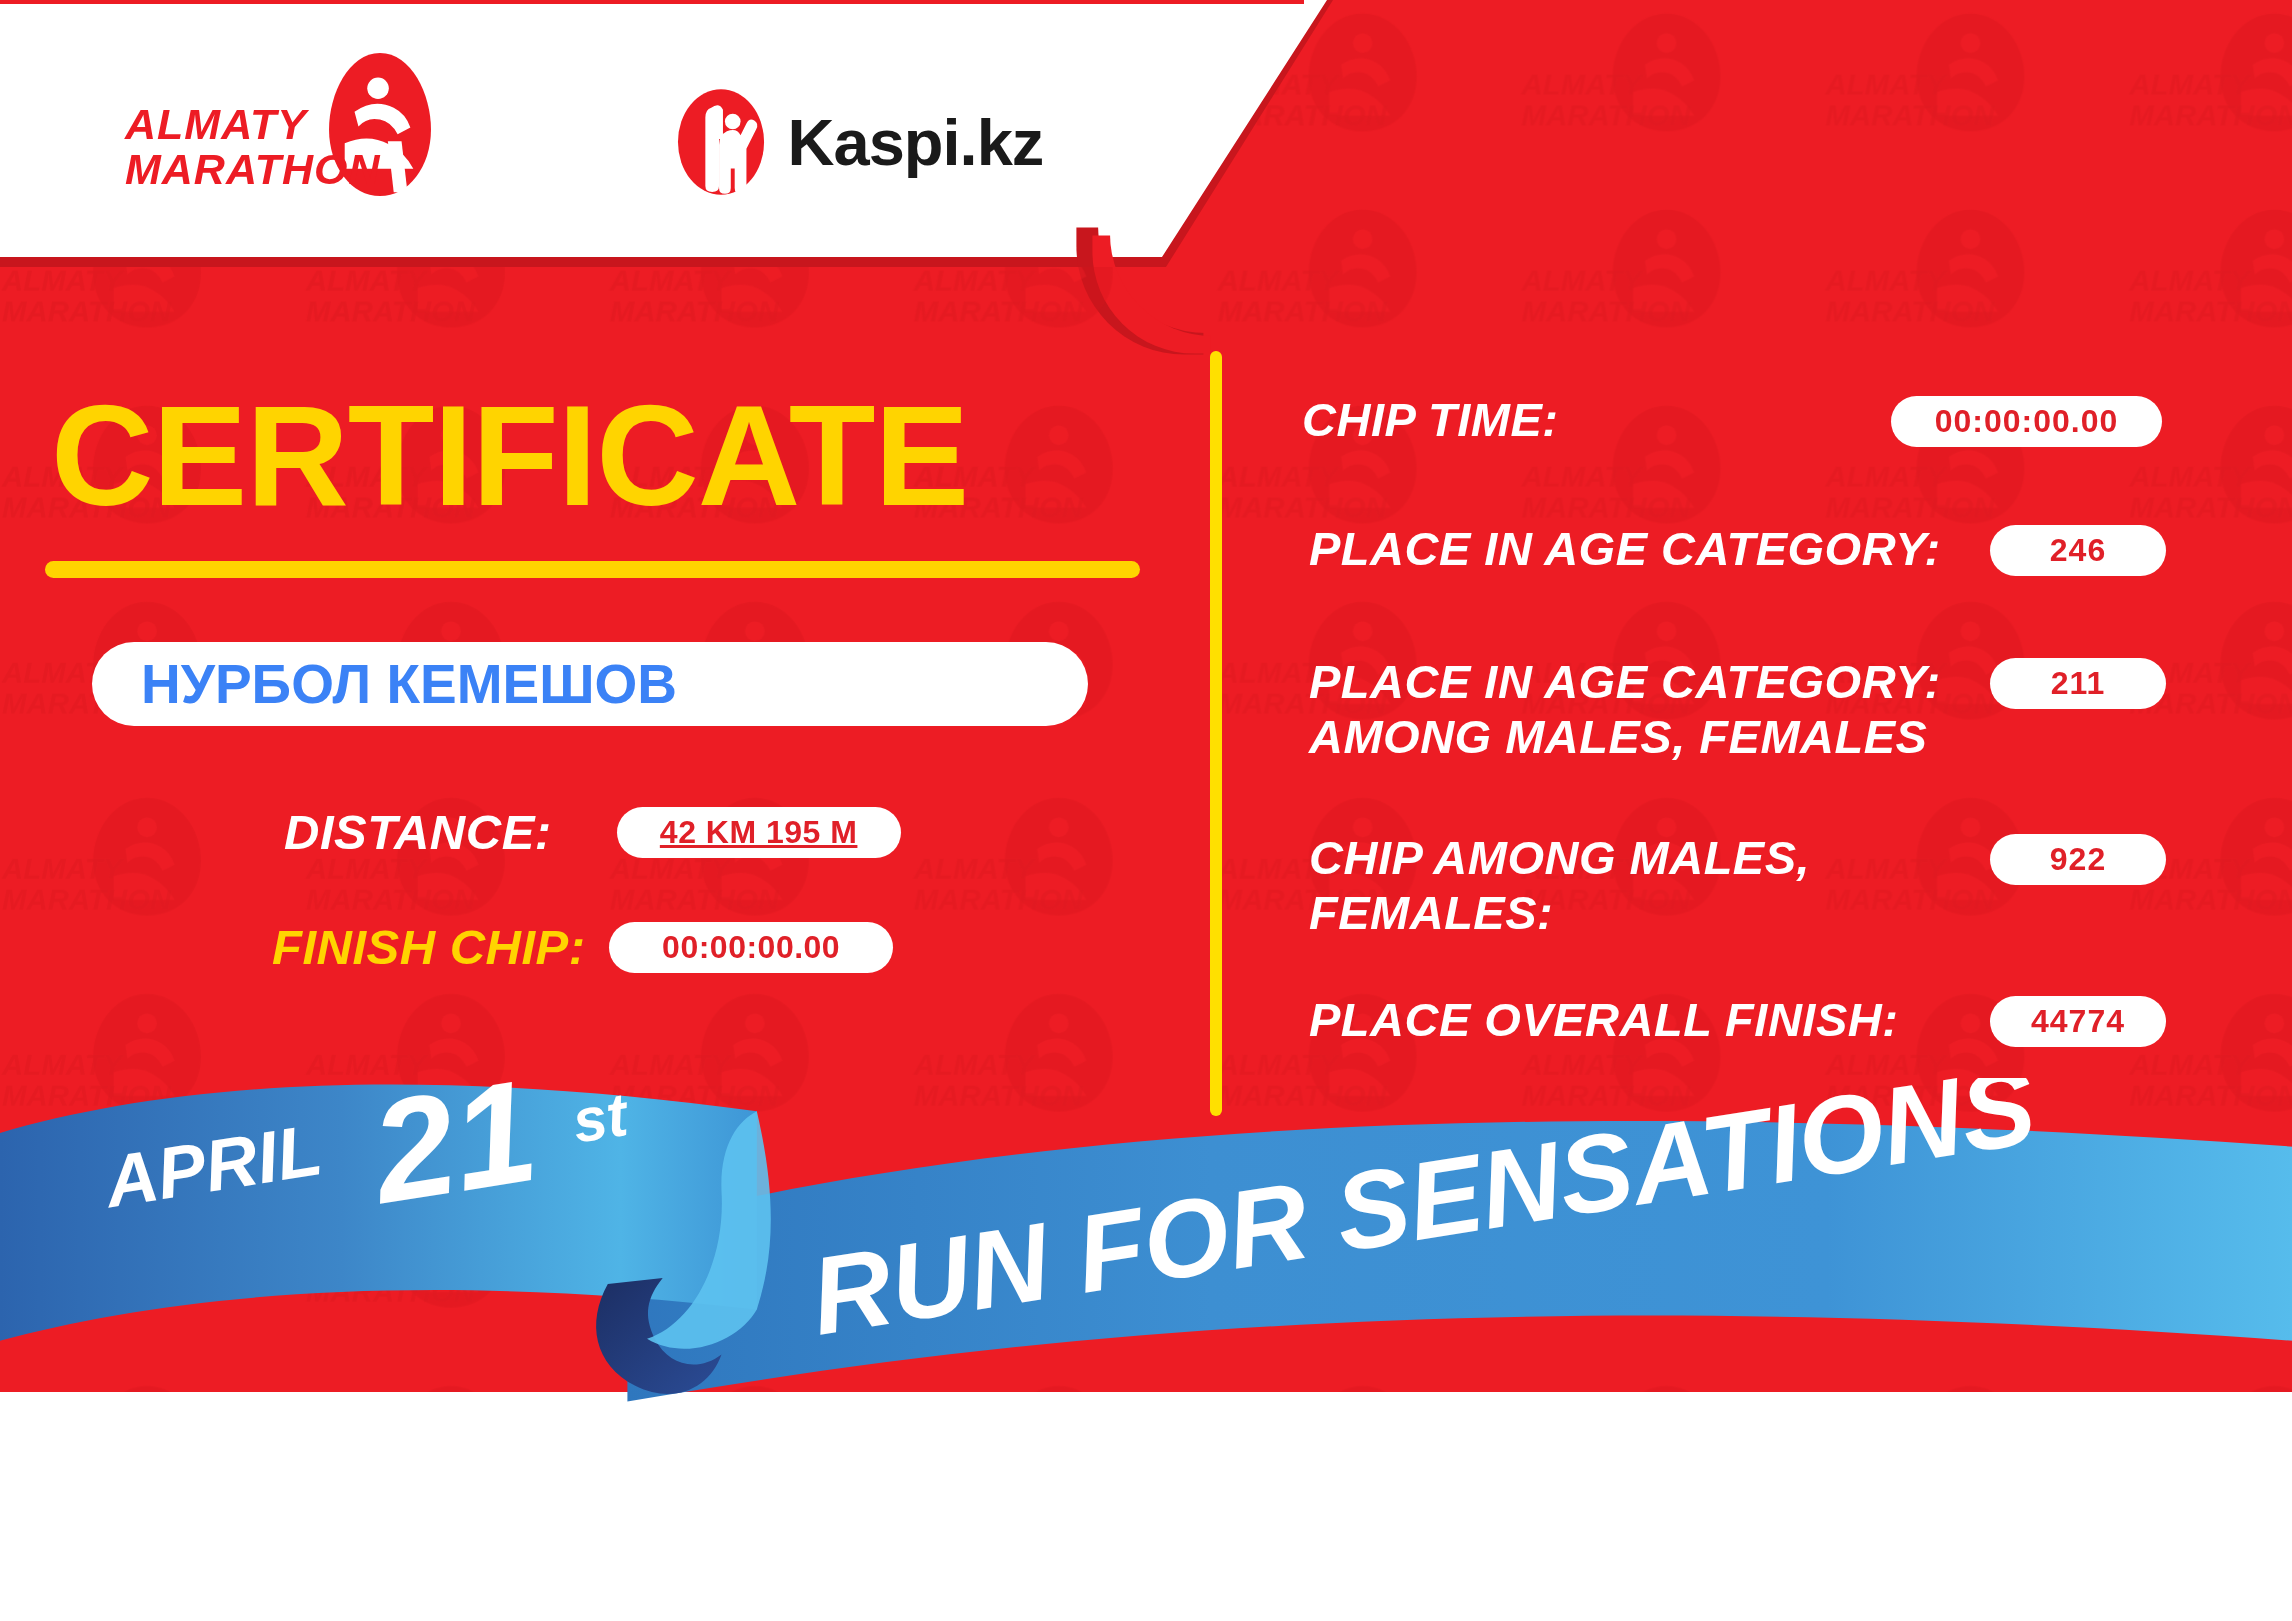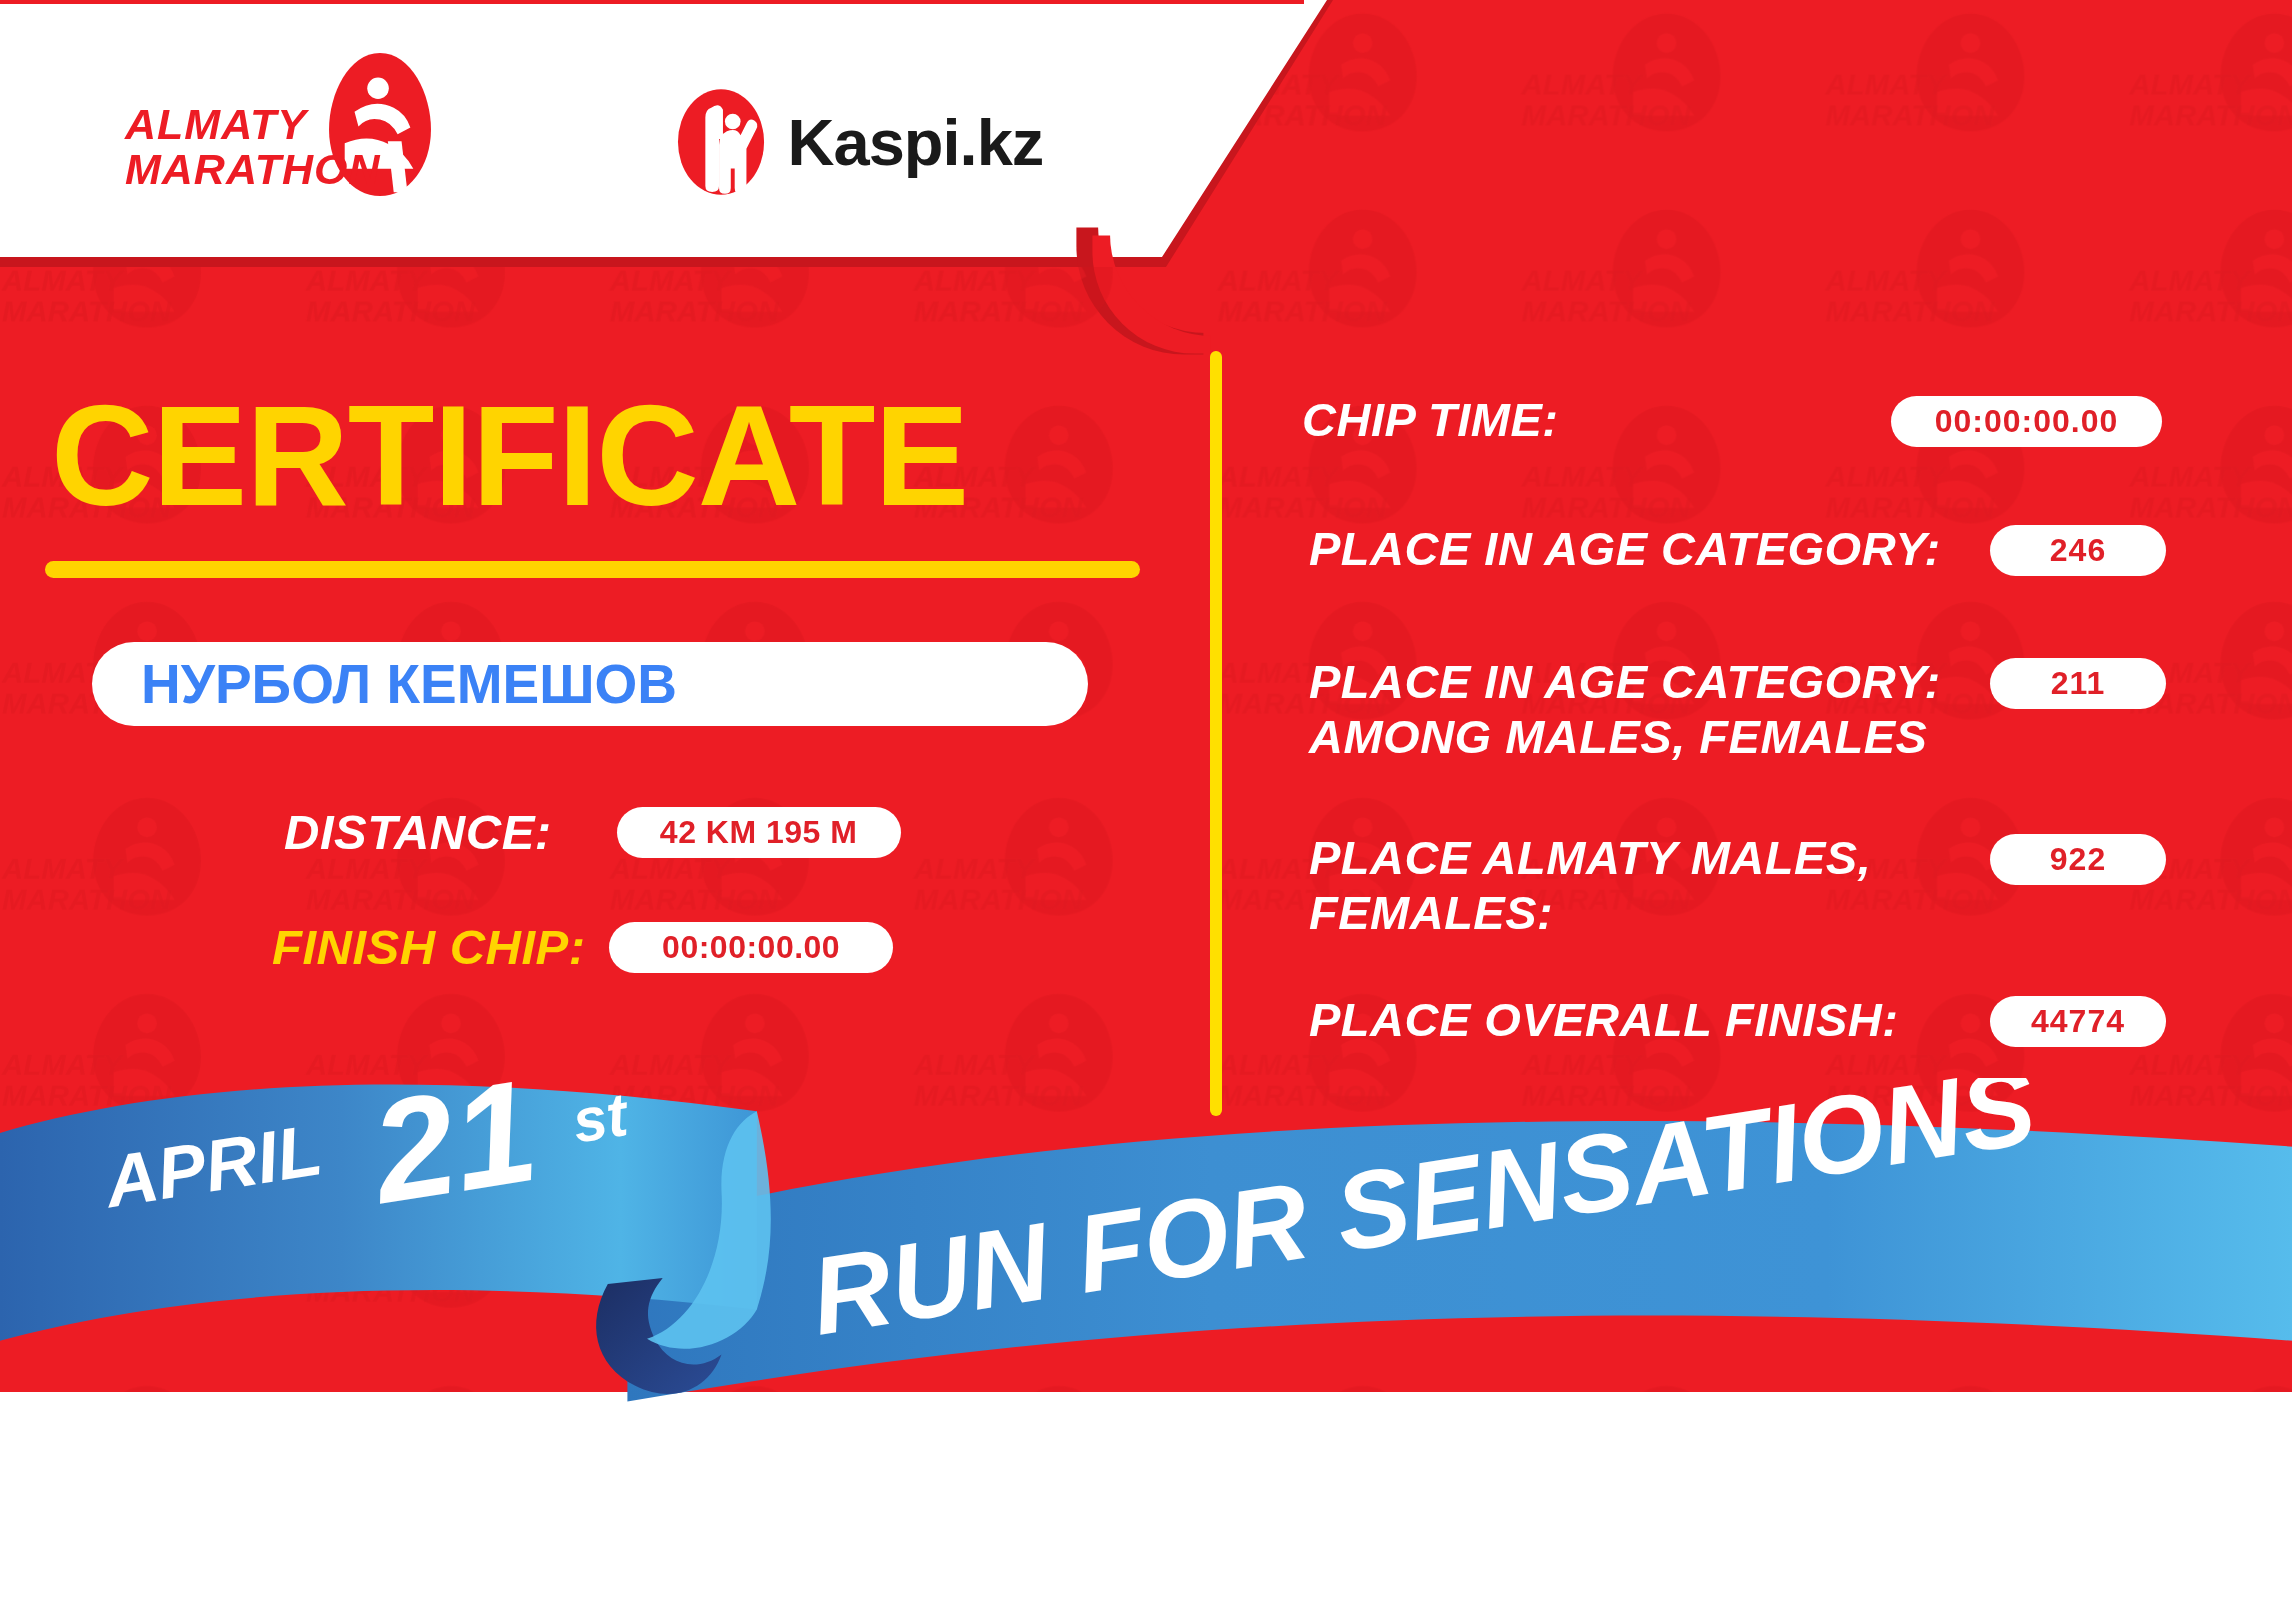--- a/index.html
+++ b/index.html
@@ -87,21 +87,21 @@
   .lrow{ position:absolute; z-index:8; display:flex; align-items:center; }
   .lrow .lbl{ font-size:49px; font-weight:bold; font-style:italic; letter-spacing:0.5px; }
   .lbl-white{ color:#ffffff; }
   .lbl-yellow{ color:#FFD400; }
   .val-pill{
     background:#ffffff; border-radius:25.5px; height:51px;
     display:flex; align-items:center; justify-content:center;
     color:#E02028; font-size:32px; font-weight:bold; letter-spacing:0.5px;
   }
   #row-distance{ left:284px; top:804px; }
-  #row-distance .val-pill{ width:284px; margin-left:65px; }
+  #row-distance .val-pill{ width:284px; margin-left:65px;text-decoration:underline; }
   #row-finish{ left:272px; top:919px; }
   #row-finish .val-pill{ width:284px; margin-left:23.5px; }
 
   
   .vdiv{
     position:absolute; left:1210px; top:351px; width:11.8px; height:765px;
     background:#FFE000; border-radius:5.9px; z-index:8;
   }
 
   
@@ -235,21 +235,21 @@
   <div class="rrow" id="r-agemf">
     <div class="rlbl">
       <div>PLACE IN AGE CATEGORY:</div>
       <div>AMONG MALES, FEMALES</div>
     </div>
     <div class="rpill">211</div>
   </div>
 
   <div class="rrow" id="r-mf">
     <div class="rlbl">
-      <div>PLACE ALMATY MALES,</div>
+      <div>CHIP AMONG MALES,</div>
       <div>FEMALES:</div>
     </div>
     <div class="rpill">922</div>
   </div>
 
   <div class="rrow" id="r-overall">
     <div class="rlbl">PLACE OVERALL FINISH:</div>
     <div class="rpill">44774</div>
   </div>
 

